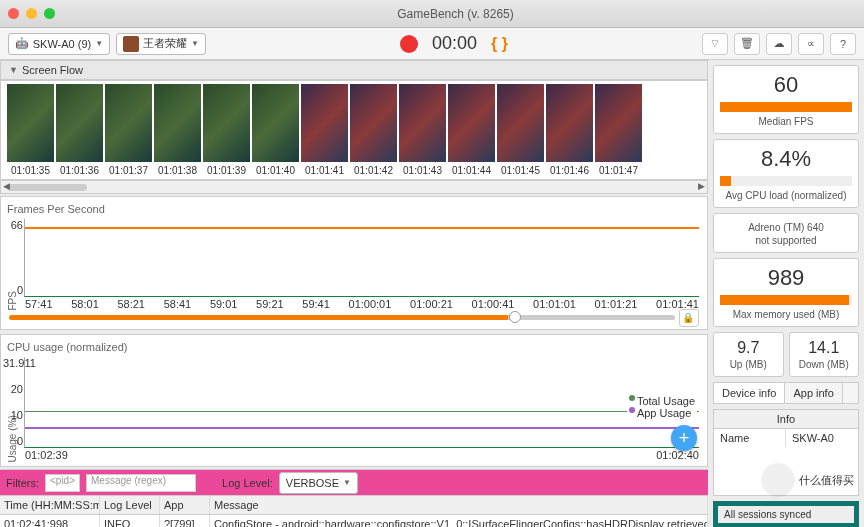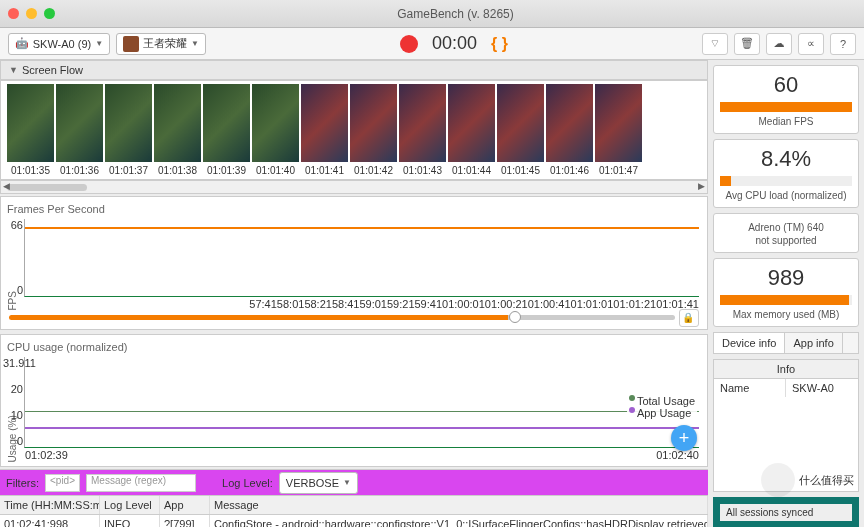--- a/index.html
+++ b/index.html
@@ -28,31 +28,31 @@
 .scroll{height:14px;background:#f0f0f0;border:1px solid #ccc;position:relative}
 .scroll::before{content:"";position:absolute;left:6px;top:3px;width:80px;height:7px;background:#ccc;border-radius:4px}
 .chart-wrap{flex:1;background:#fff;border:1px solid #ccc;margin:2px 0;display:flex;flex-direction:column;padding:4px}
 .ctitle{text-align:left;font-size:11px;color:#666;padding:2px}
 .cbody{flex:1;display:flex}
 .ylbl{writing-mode:vertical-rl;transform:rotate(180deg);font-size:10px;color:#666;padding:0 2px}
 .plot{flex:1;position:relative;border-left:1px solid #aaa;border-bottom:1px solid #15803d;margin:2px 4px 14px 4px}
 .line-or{position:absolute;top:10%;left:0;right:0;height:2px;background:#f57c00}
 .line-gr{position:absolute;top:60%;left:0;right:0;height:1.5px;background:#5a8a5a}
 .line-pu{position:absolute;top:78%;left:0;right:0;height:1.5px;background:#a060d0}
-.xticks{position:absolute;bottom:-14px;left:0;right:0;display:flex;justify-content:flex-end;font-size:9px;color:#666}
+.xticks{position:absolute;bottom:-14px;left:0;right:0;display:flex;justify-content:space-between;font-size:9px;color:#666}
 .yticks{position:absolute;left:-22px;top:0;bottom:0;display:flex;flex-direction:column;justify-content:space-between;font-size:9px;color:#666;text-align:right;width:20px}
 .legend{position:absolute;right:2px;top:40%;font-size:8px;background:rgba(255,255,255,.9);padding:2px;}
 .legend div{display:flex;align-items:flex-start;gap:2px}
 .ldot{width:6px;height:6px;border-radius:50%}
 .slider{height:14px;display:flex;align-items:center;padding:0 4px}
 .slider-track{flex:1;height:5px;background:linear-gradient(to right,#f57c00 75%,#ccc 75%);border-radius:3px;position:relative}
 .slider-thumb{position:absolute;left:75%;width:12px;height:12px;background:#fff;border:1px solid #999;border-radius:50%;top:-4px}
 .lock{width:20px;height:18px;border:1px solid #ccc;border-radius:3px;display:flex;align-items:center;justify-content:center;margin-left:4px;font-size:10px}
 .fab{position:absolute;right:2px;bottom:-4px;width:26px;height:26px;border-radius:50%;background:#42a5f5;color:#fff;display:flex;align-items:center;justify-content:center;font-size:18px;box-shadow:0 1px 3px rgba(0,0,0,.3)}
-.filters{height:26px;border-top:1px solid #ccc;background:#d946ef;display:flex;align-items:center;padding:0 6px;gap:6px}
+.filters{height:26px;border-top:1px solid #ccc;background:#ec4899;display:flex;align-items:center;padding:0 6px;gap:6px}
 .inp{border:1px solid #ccc;height:18px;padding:0 4px;background:#fff;color:#999;font-size:10px}
 .logtbl{border-top:1px solid #ccc;font-size:10px}
 .logtbl .hdr{display:flex;background:#f0f0f0;border-bottom:1px solid #ccc}
 .logtbl .row{display:flex;background:#fff}
 .logtbl .c{padding:3px 4px;border-right:1px solid #ddd;overflow:hidden;white-space:nowrap}
 .c1{width:100px}.c2{width:60px}.c3{width:50px}.c4{flex:1}
 .card{background:#fff;border:1px solid #ccc;border-radius:3px;padding:6px;text-align:center}
 .big{font-size:22px}
 .small{font-size:10px;color:#555;margin-top:2px}
 .bar{height:10px;background:#eee;margin:4px 0;position:relative}
@@ -60,21 +60,21 @@
 .split{display:flex;gap:5px}
 .split>.card{flex:1}
 .tabs{display:flex;background:#f5f5f5;border:1px solid #ccc;font-size:10px}
 .tab{padding:4px 8px;border-right:1px solid #ccc}
 .tab.active{background:#fff}
 .infotbl{background:#fff;border:1px solid #ccc;font-size:10px;flex:1}
 .infotbl .hdr{text-align:center;padding:3px;background:#f0f0f0;border-bottom:1px solid #ccc}
 .infotbl .r{display:flex}
 .infotbl .k{width:50%;padding:3px 6px;border-right:1px solid #ddd}
 .infotbl .v{width:50%;padding:3px 6px}
-.status{background:#eee;border:7px solid #0f766e;padding:3px 6px;font-size:10px}
+.status{background:#eee;border:5px solid #0f766e;padding:3px 6px;font-size:10px}
 .arrow{font-size:9px;color:#666}
 .ico{width:16px;height:16px;background:#8a4a2a;border-radius:2px;display:inline-block}
 .watermark{position:absolute;right:10px;bottom:30px;font-size:26px;color:rgba(0,0,0,.08);pointer-events:none;display:flex;align-items:center;gap:4px}
 .wlogo{width:34px;height:34px;border-radius:50%;background:rgba(0,0,0,.06)}
 </style>
 </head>
 <body>
 
 <div class="titlebar">
   <div class="tl">
@@ -285,20 +285,30 @@
       <div class="small">Adreno (TM) 640</div>
       <div class="small">not supported</div>
     </div>
     <div class="card">
       <div class="big">989</div>
       <div class="bar">
           <div class="barf" style="width:98%"></div>
         </div>
       <div class="small">Max memory used (MB)</div>
     </div>
+    <div class="split">
+      <div class="card">
+        <div class="big" style="font-size:16px">9.7</div>
+        <div class="small">Up (MB)</div>
+      </div>
+      <div class="card">
+        <div class="big" style="font-size:16px">14.1</div>
+        <div class="small">Down (MB)</div>
+      </div>
+    </div>
     <div class="tabs">
       <div class="tab active">Device info</div>
       <div class="tab">App info</div>
     </div>
     <div class="infotbl">
       <div class="hdr">Info</div>
       <div class="r">
         <div class="k">Name</div>
         <div class="v">SKW-A0</div>
       </div>

